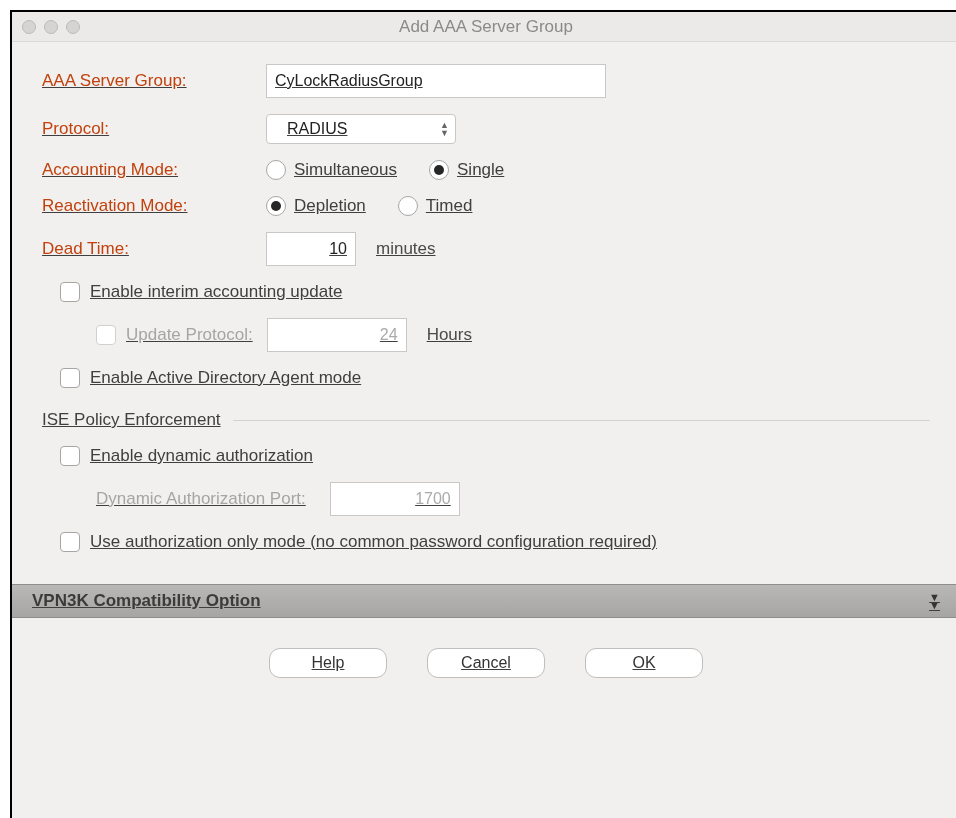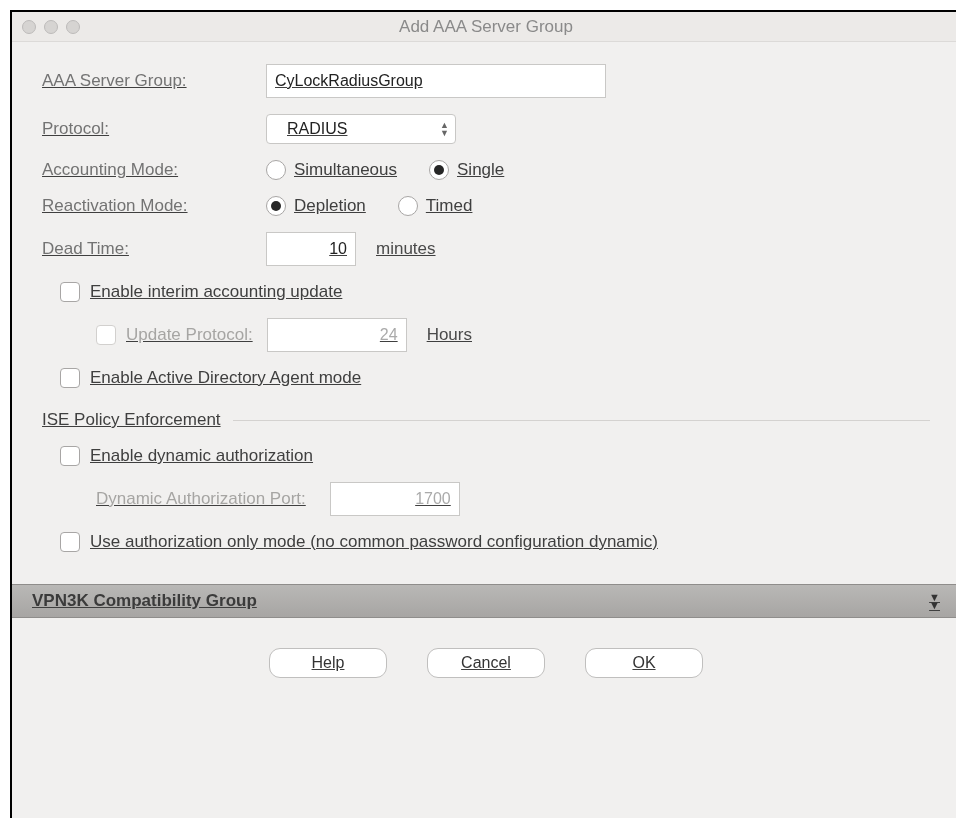--- a/index.html
+++ b/index.html
@@ -59,21 +59,21 @@
     flex-direction: column;
     gap: 16px;
   }
   .row {
     display: flex;
     align-items: center;
     gap: 14px;
   }
   .label {
     width: 210px;
-    color: #737373;
+    color: #c2410c;
   }
   .field-text {
     background: #fff;
     border: 1px solid #c9c8c6;
     height: 22px;
     padding: 16px 8px;
     font-size: 16px;
     color: #222;
   }
   .field-text.right { text-align: right; padding-right: 8px; }
@@ -255,26 +255,26 @@
     </div>
 
     <div class="row indent2 muted">
       <span>Dynamic Authorization Port:</span>
       <input class="field-text right muted" style="width: 130px; color: rgb(170, 170, 170); margin-left: 10px;" value="1700">
     </div>
 
     <div class="row indent">
       <div class="checkbox">
         <span class="cb"></span>
-        <span>Use authorization only mode (no common password configuration dynamic)</span>
+        <span>Use authorization only mode (no common password configuration required)</span>
       </div>
     </div>
 
     <div class="expander">
-      <span>VPN3K Compatibility Group</span>
+      <span>VPN3K Compatibility Option</span>
       <span class="chev">
           <span>▼</span>
           <span>▼</span>
         </span>
     </div>
 
     <div class="footer-buttons">
       <div class="btn">
           <span>Help</span>
         </div>

